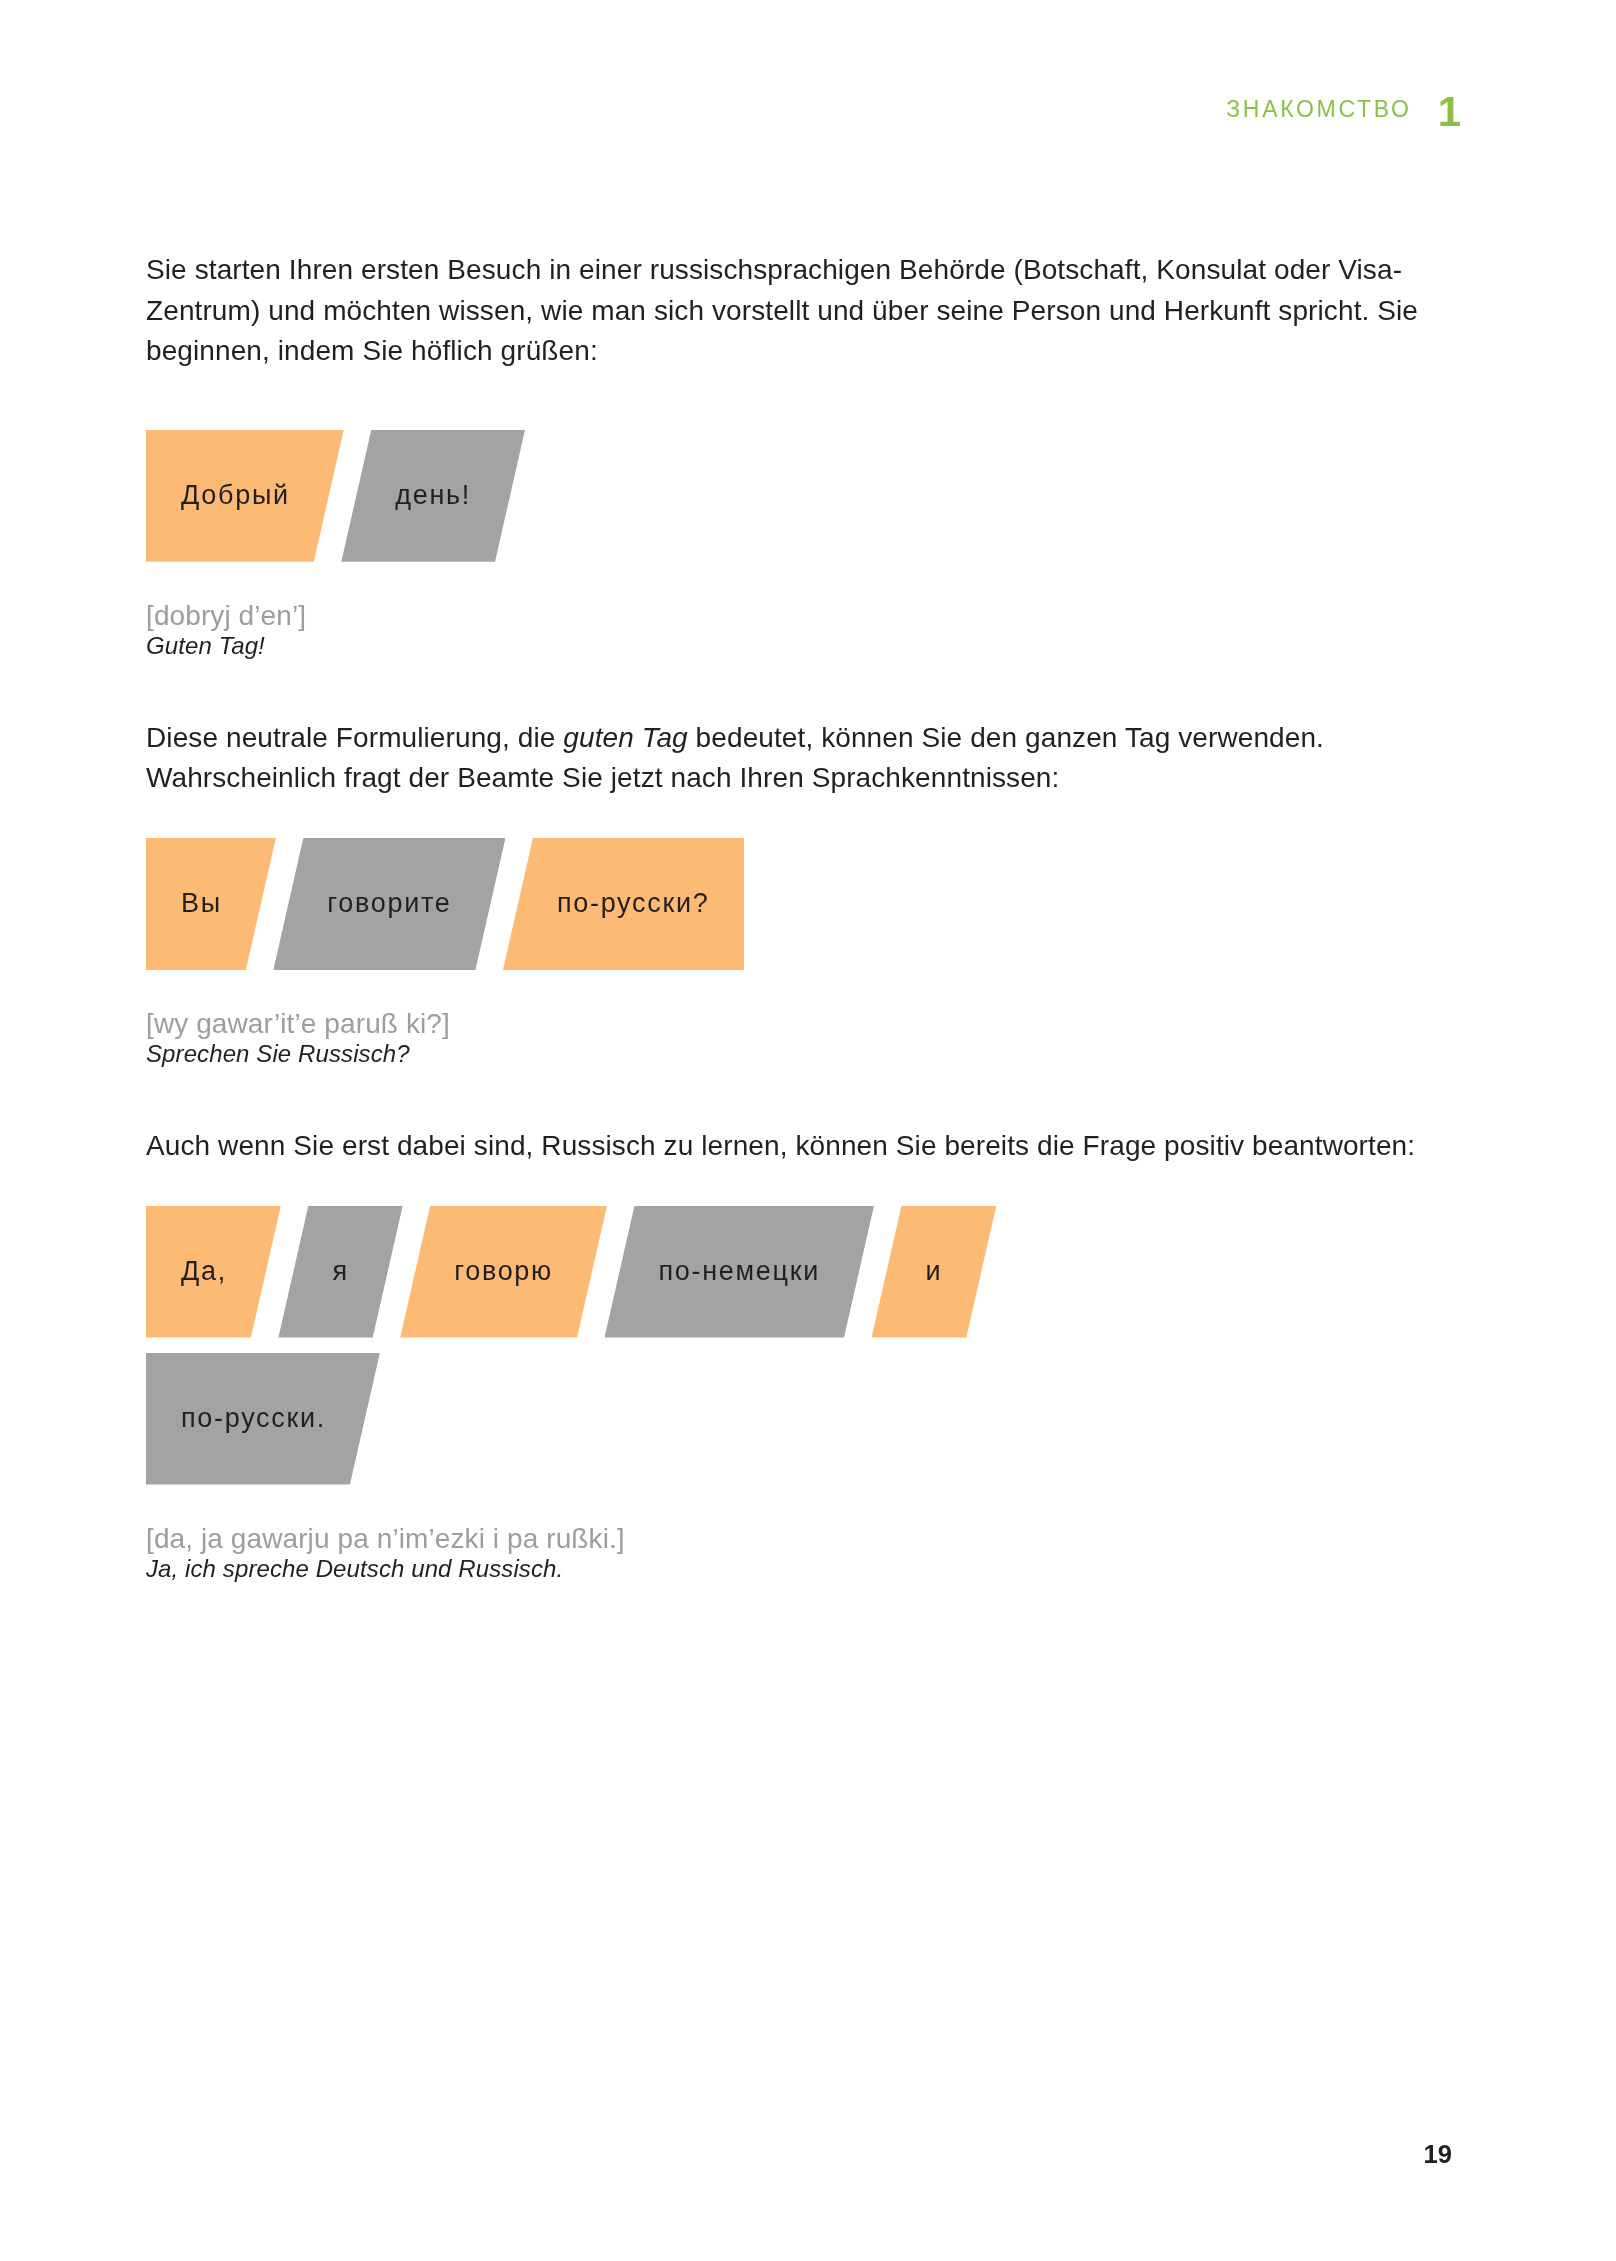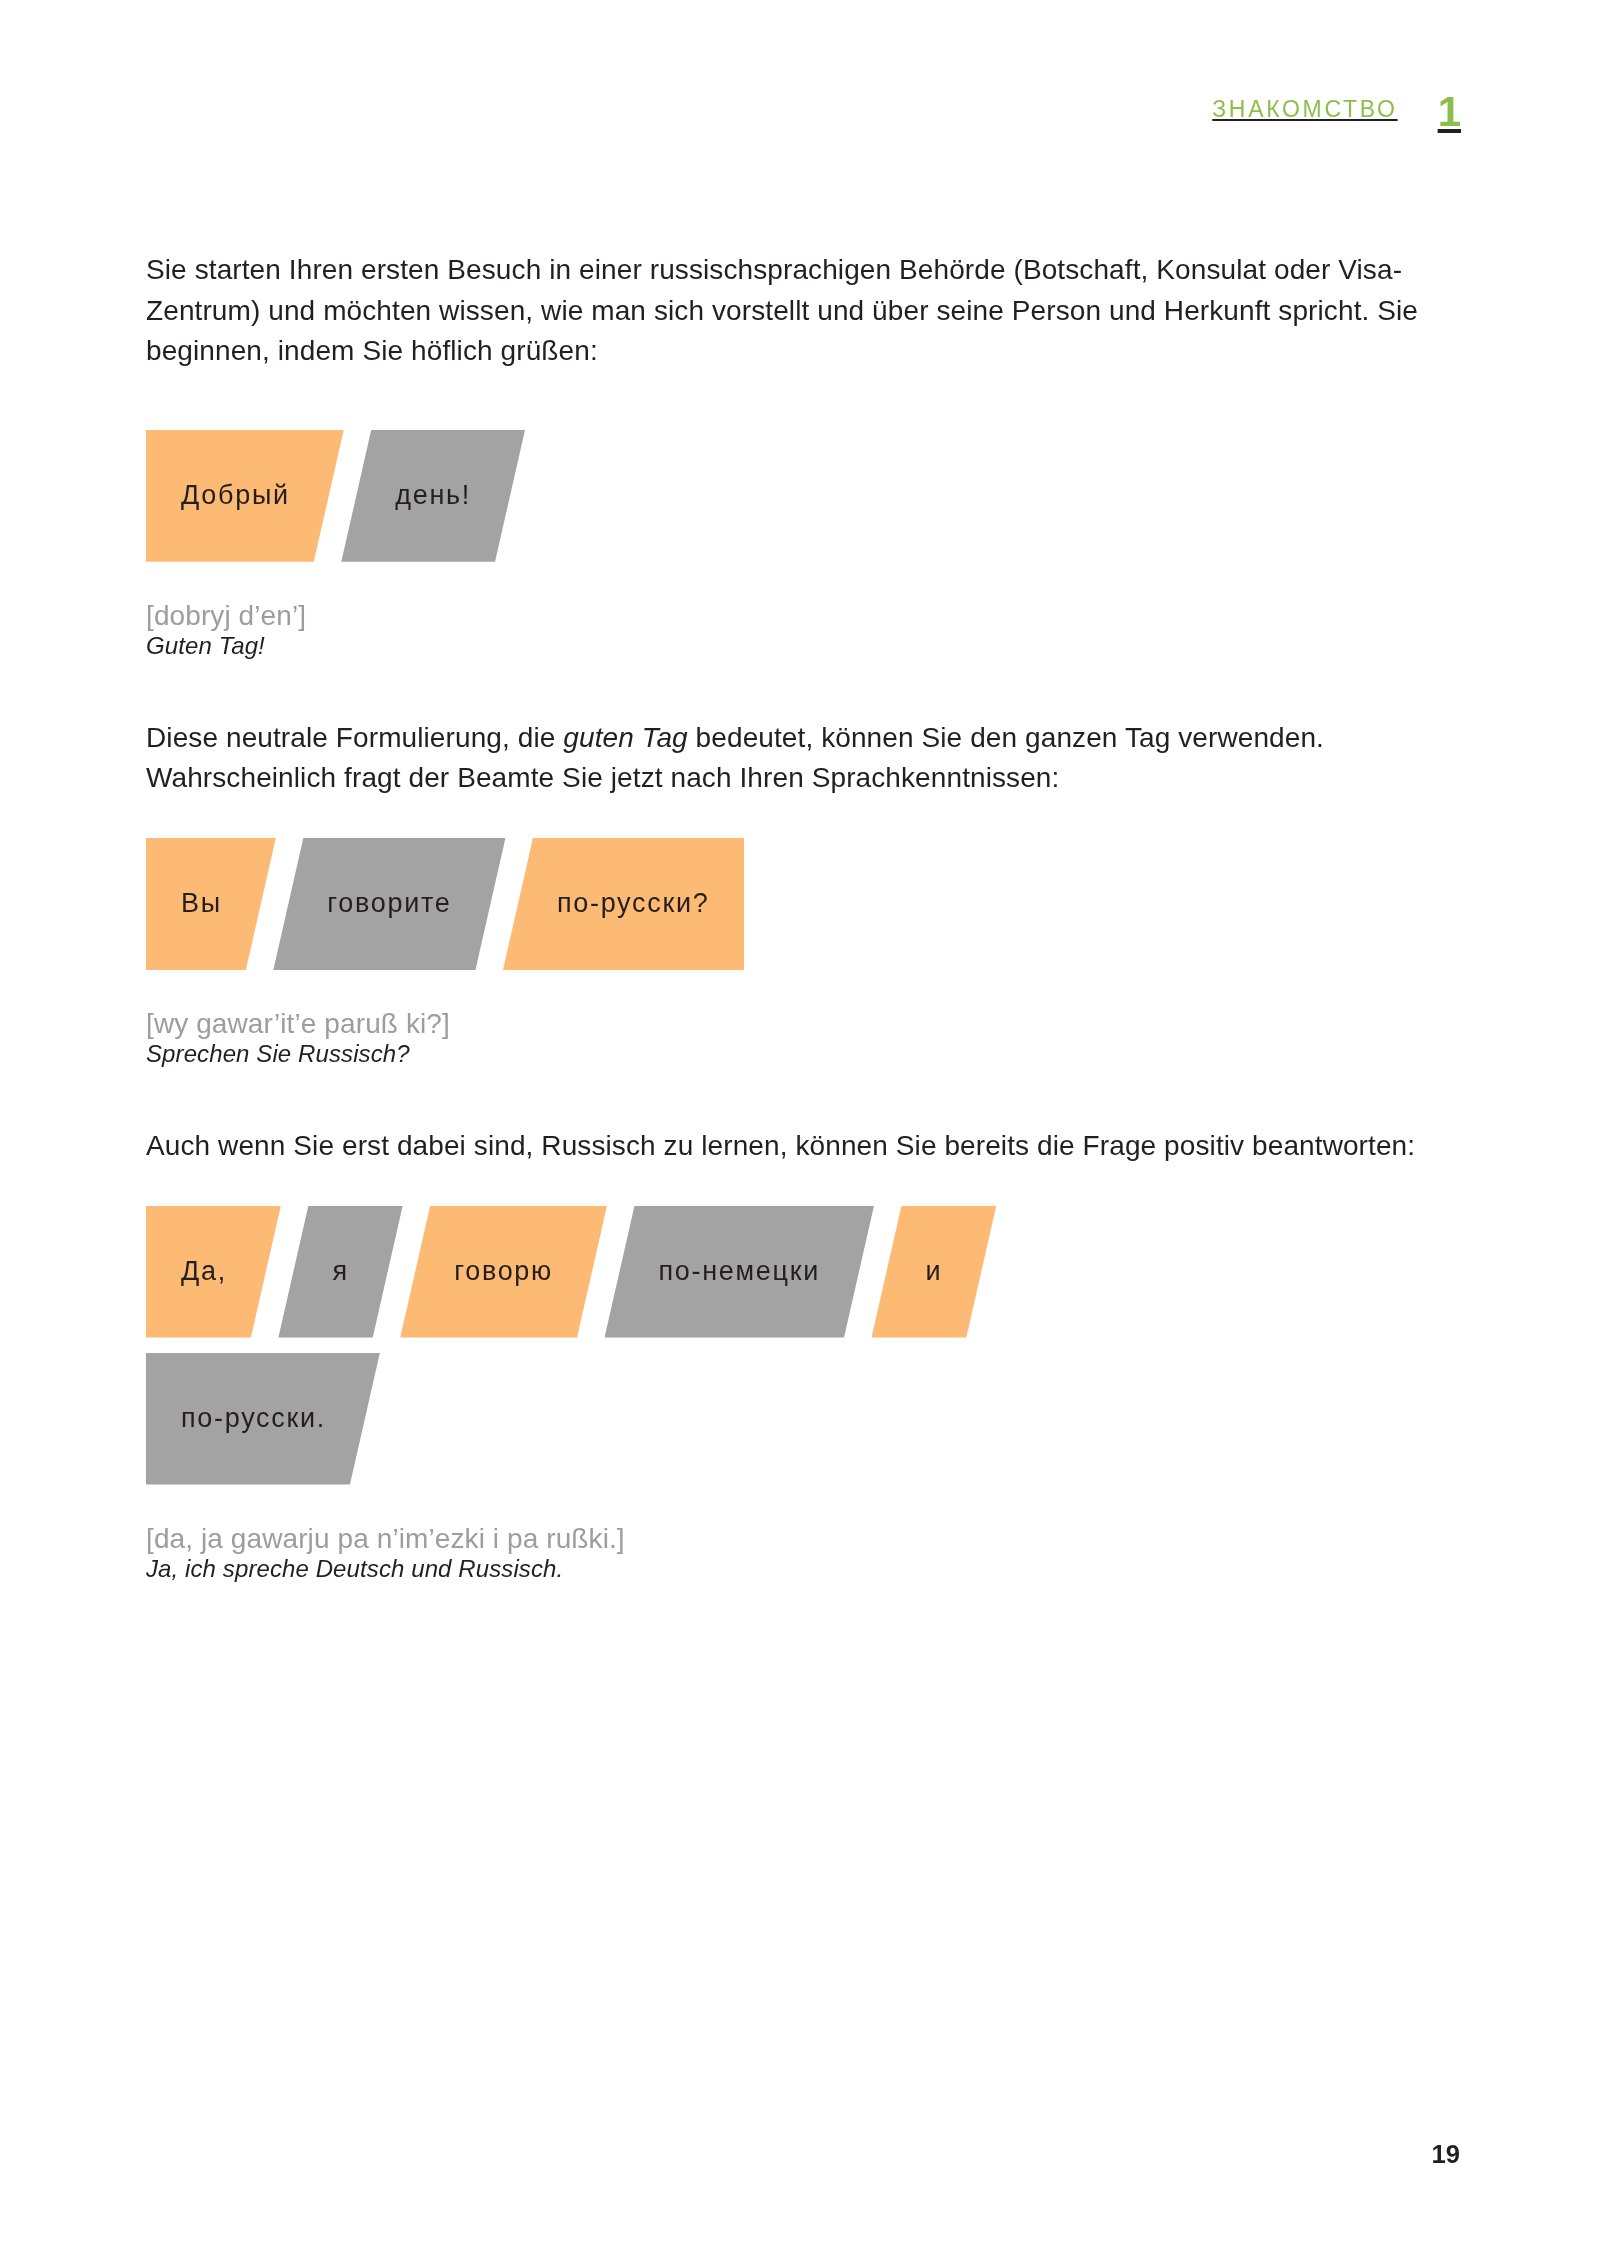--- a/index.html
+++ b/index.html
@@ -24,22 +24,21 @@
     padding: 0;
   }
 
   
   .header {
     position: absolute;
     top: 88px;
     right: 155px;
     display: flex;
     align-items: center;
-    gap: 40px;
-    text-decoration: underline;
+    gap: 26px;
   }
   .header-chapter-title {
     font-size: 23px;
     letter-spacing: 2.7px;
     color: #8cbf4a;
     font-weight: 400;
   }
   .header-chapter-number {
     font-size: 42px;
     font-weight: 700;
@@ -133,21 +132,21 @@
     letter-spacing: 0.1px;
   }
 
   em.it {
     font-style: italic;
   }
 
   
   .page-number {
     position: absolute;
-    right: 156px;
+    right: 164px;
     bottom: 92px;
     font-size: 25.6px;
     font-weight: 700;
     color: #231f20;
   }
 </style>
 </head>
 <body>
 
 <div class="page">

